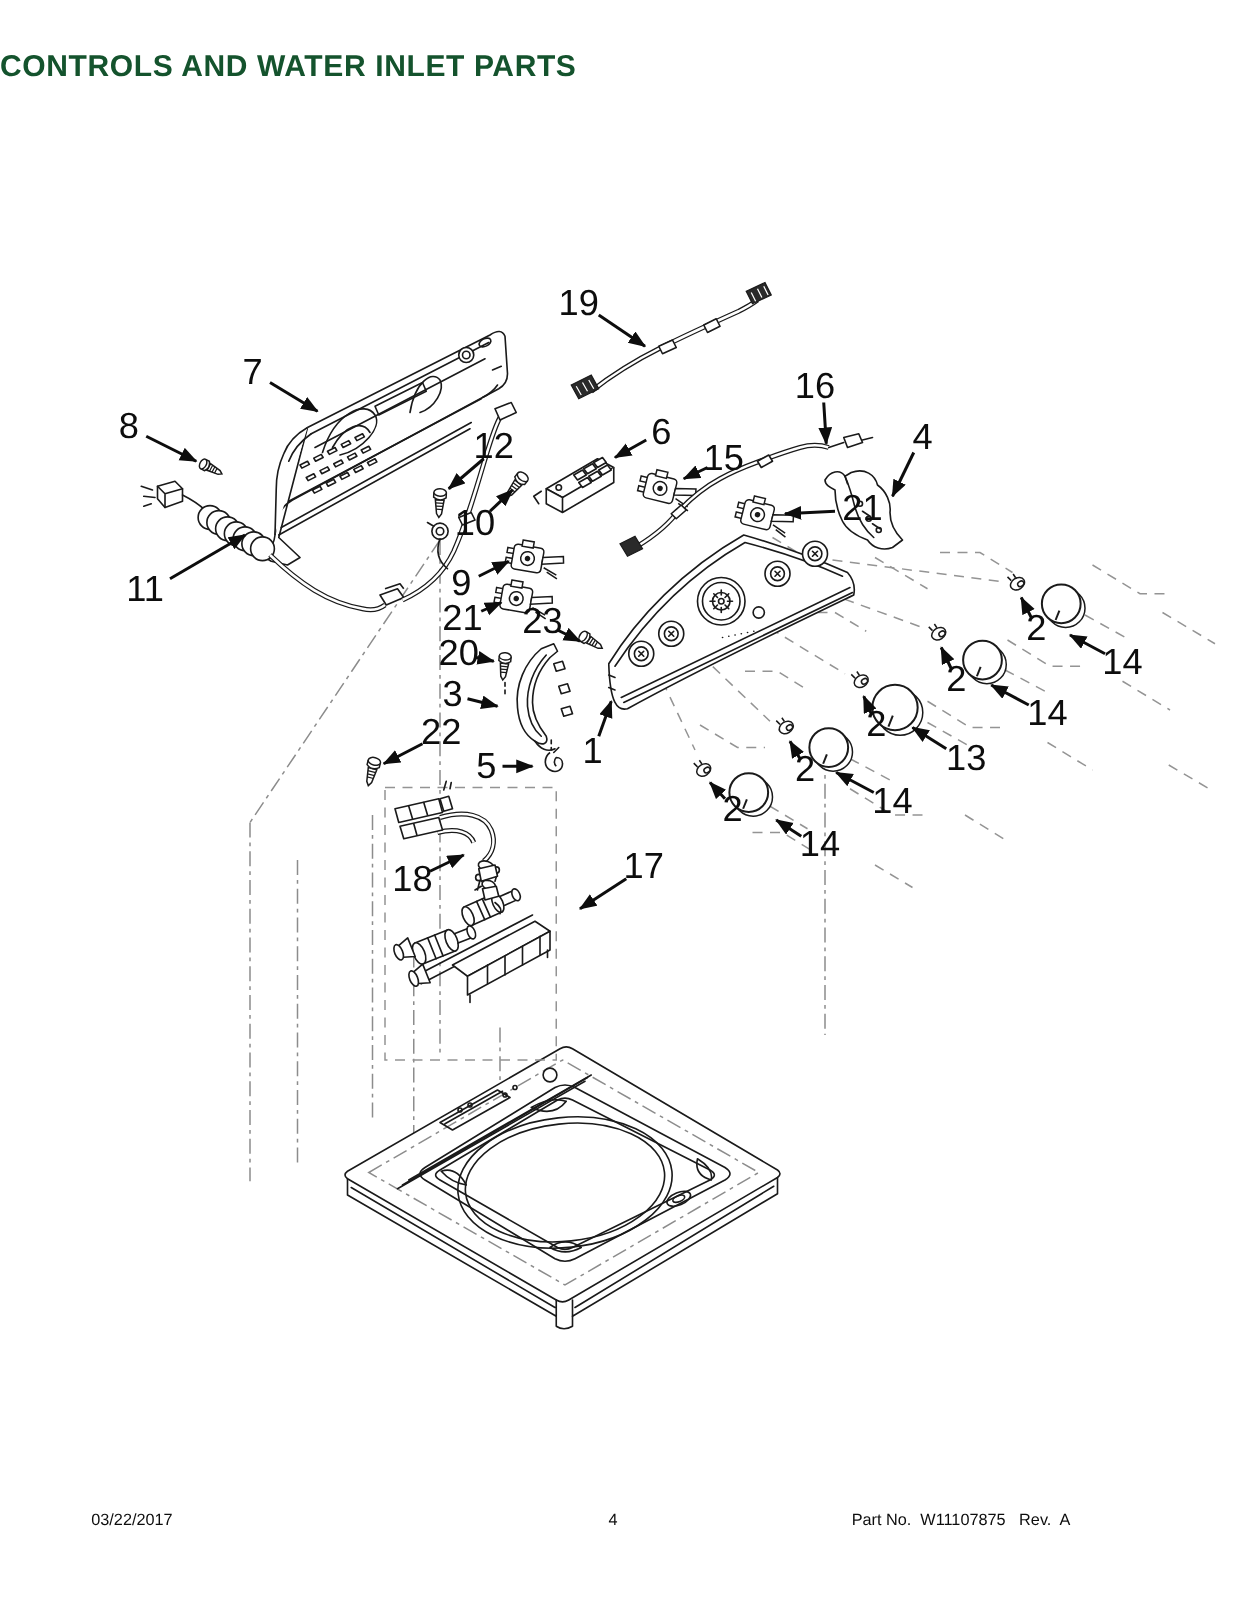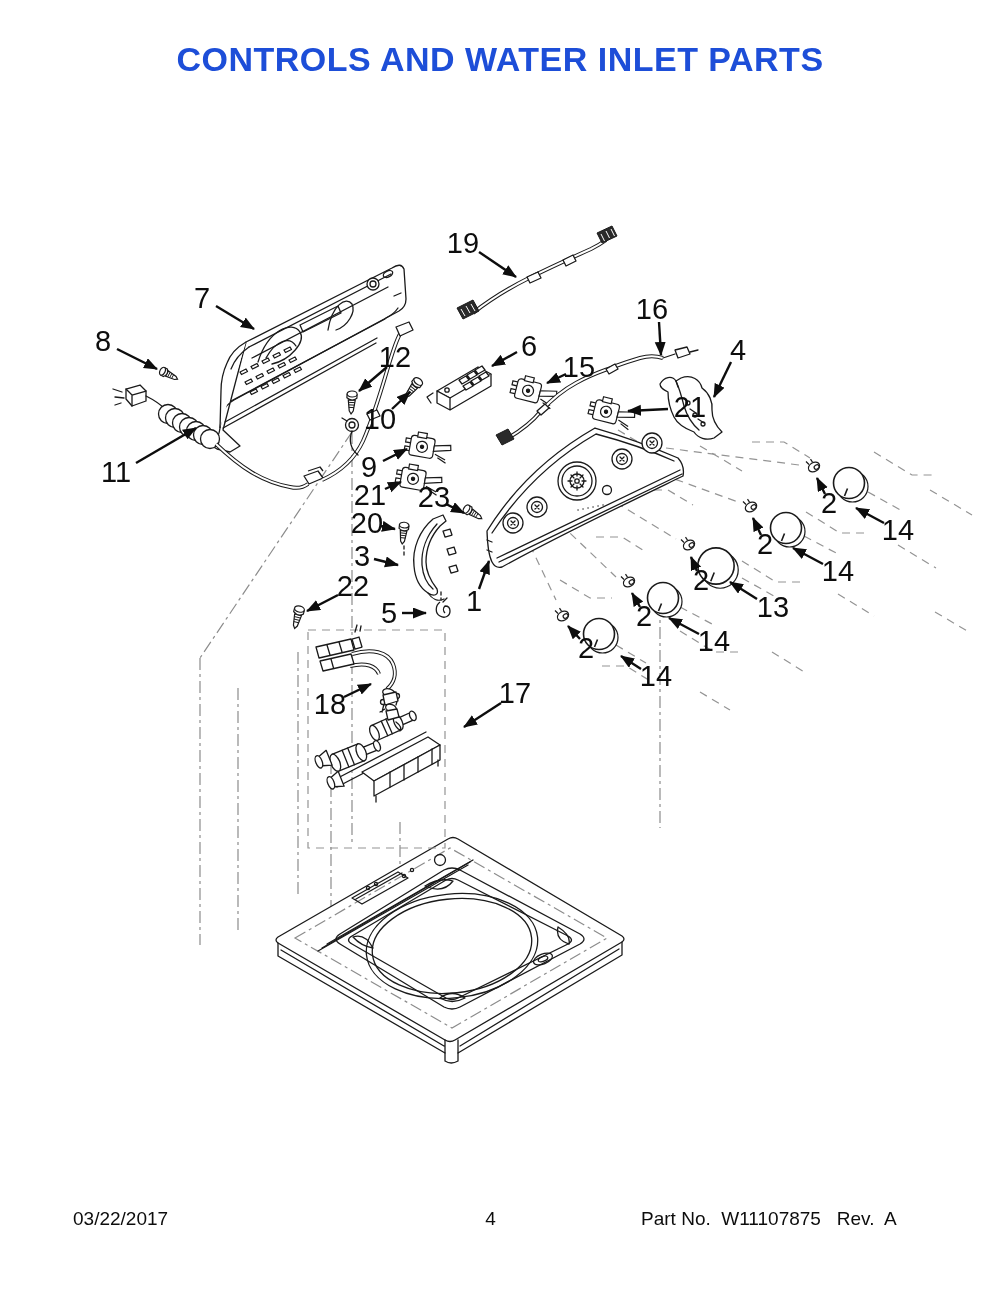--- a/index.html
+++ b/index.html
@@ -1,21 +1,21 @@
 <!DOCTYPE html>
 <html><head>
 <meta charset="utf-8">
 <style>
   html,body{margin:0;padding:0;background:#fff;}
   .page{position:relative;width:1000px;height:1294px;background:#fff;overflow:hidden;
         font-family:"Liberation Sans",sans-serif;color:#111;}
-  .title{position:absolute;top:40px;left:0;width:100%;text-align:center;
-         font-size:34px;font-weight:bold;letter-spacing:.5px;color:#1d4ed8;}
+  .title{position:absolute;top:40px;left:0;width:100%;text-align:left;
+         font-size:24px;font-weight:bold;letter-spacing:.5px;color:#14532d;}
   .footer{position:absolute;top:1208px;left:0;width:1000px;display:flex;
-          font-size:19px;color:#0d0d0d;white-space:pre;}
+          font-size:13px;color:#0d0d0d;white-space:pre;}
   .footer .f-left{flex:1;text-align:left;padding-left:73px;}
   .footer .f-center{flex:1;text-align:center;}
   .footer .f-right{flex:1;text-align:center;padding-right:92px;}
   svg{position:absolute;top:0;left:0;}
   svg *{vector-effect:non-scaling-stroke;}
   .callout-label{font:29px "Liberation Sans",sans-serif;fill:#0d0d0d;}
   .ln{stroke:#1a1a1a;fill:none;stroke-width:1.3;stroke-linecap:round;stroke-linejoin:round;}
   .lnw{stroke:#1a1a1a;fill:#fff;stroke-width:1.3;stroke-linejoin:round;}
   .dk{fill:#2a2a2a;stroke:#1a1a1a;stroke-width:1;}
   .dash{stroke:#949494;fill:none;stroke-width:1.2;stroke-dasharray:8 6;}

